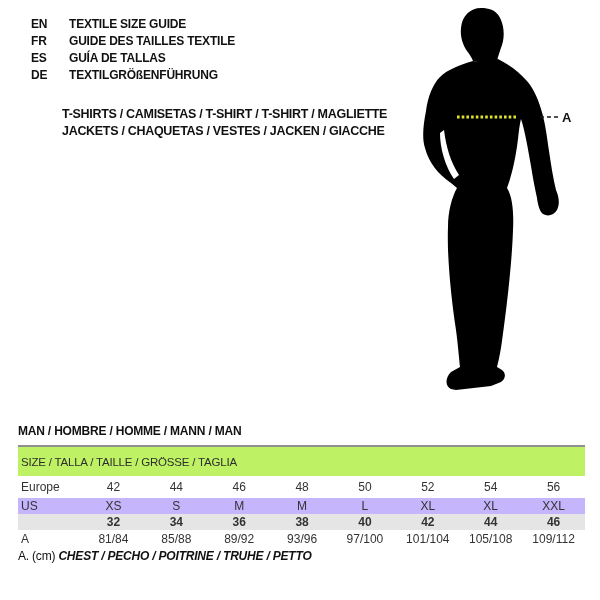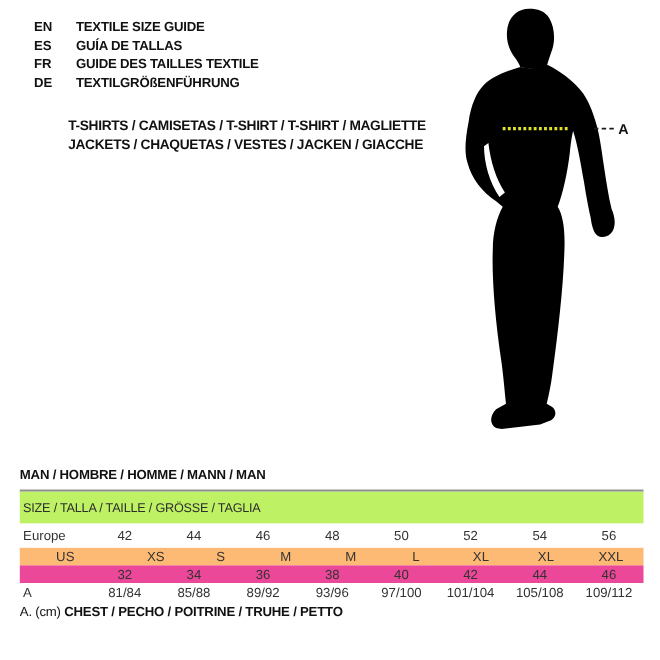--- a/index.html
+++ b/index.html
@@ -91,57 +91,57 @@
     letter-spacing: -0.2px;
     white-space: nowrap;
   }
   .table-row {
     display: grid;
     grid-template-columns: 64px repeat(8, 1fr);
     height: 16px;
     align-items: center;
   }
   .table-row.row-europe { height: 22px; background: #ffffff; }
-  .table-row.row-us     { background: #fdba74; padding-left: 30px; }
-  .table-row.row-uk     { background: #ec4899; }
+  .table-row.row-us     { background: #c4b5fd; }
+  .table-row.row-uk     { background: #e5e5e5; font-weight: bold; }
   .table-row.row-a      { height: 17px; background: #ffffff; }
   .row-label {
     padding-left: 3px;
     text-align: left;
     white-space: nowrap;
   }
   .cell { text-align: center; white-space: nowrap; }
 
   
   .footnote {
     position: absolute;
     top: 549px;
     left: 18px;
     font-size: 12px;
     letter-spacing: -0.2px;
     white-space: nowrap;
   }
   .footnote .fn-prefix { font-weight: normal; }
-  .footnote .fn-text   { font-weight: bold; }
+  .footnote .fn-text   { font-weight: bold; font-style: italic; }
 </style>
 </head>
 <body>
 
 <div class="lang-block">
   <div class="lang-row">
     <span class="lang-code">EN</span>
     <span class="lang-label">TEXTILE SIZE GUIDE</span>
   </div>
   <div class="lang-row">
+    <span class="lang-code">FR</span>
+    <span class="lang-label">GUIDE DES TAILLES TEXTILE</span>
+  </div>
+  <div class="lang-row">
     <span class="lang-code">ES</span>
     <span class="lang-label">GUÍA DE TALLAS</span>
-  </div>
-  <div class="lang-row">
-    <span class="lang-code">FR</span>
-    <span class="lang-label">GUIDE DES TAILLES TEXTILE</span>
   </div>
   <div class="lang-row">
     <span class="lang-code">DE</span>
     <span class="lang-label">TEXTILGRÖßENFÜHRUNG</span>
   </div>
 </div>
 
 <div class="category-block">
   <div class="category-line">T-SHIRTS / CAMISETAS / T-SHIRT / T-SHIRT / MAGLIETTE</div>
   <div class="category-line">JACKETS / CHAQUETAS / VESTES / JACKEN / GIACCHE</div>

